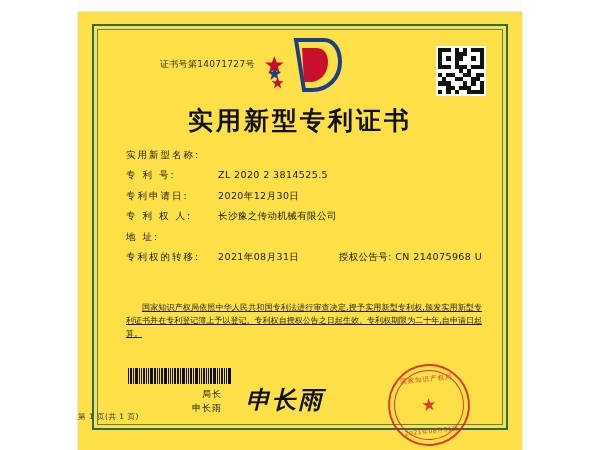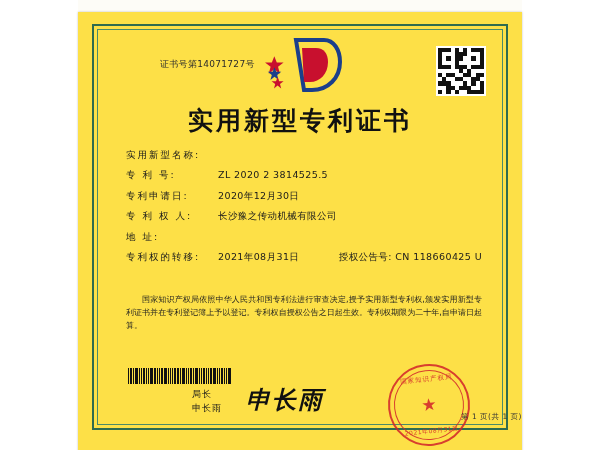--- a/index.html
+++ b/index.html
@@ -138,21 +138,21 @@
     position: absolute;
     left: 48px;
     right: 40px;
     top: 278px;
     font-size: 8px;
     line-height: 1.6;
     color: #1f1f1f;
     text-align: justify;
     text-indent: 16px;
   }
-  .paragraph p { margin: 4px 0 4px 0; }
+  .paragraph p { margin: 12px 0 4px 0; text-decoration: underline; }
 
   
   .barcode {
     position: absolute;
     left: 50px;
     top: 356px;
     width: 118px;
     height: 16px;
     display: flex;
     align-items: stretch;
@@ -165,21 +165,21 @@
 
   
   .sign-label {
     position: absolute;
     left: 114px;
     top: 376px;
     font-size: 9px;
     line-height: 1.5;
     color: #1a1a1a;
     letter-spacing: 1px;
-    text-align: left;
+    text-align: right;
   }
   .sign-script {
     position: absolute;
     left: 168px;
     top: 372px;
     font-family: "DejaVu Serif", "Liberation Serif", serif;
     font-size: 24px;
     font-style: italic;
     font-weight: bold;
     color: #111;
@@ -228,21 +228,21 @@
     bottom: 8px;
     text-align: center;
     font-size: 6px;
     letter-spacing: .5px;
   }
 
   .page-no {
     position: absolute;
     left: 0; right: 0;
     bottom: 30px;
-    text-align: right;
+    text-align: left;
     font-size: 7.5px;
     color: #333;
     letter-spacing: .5px;
   }
   .footer-note {
     position: absolute;
     left: 0; right: 0;
     bottom: 6px;
     text-align: center;
     font-size: 7px;
@@ -428,21 +428,21 @@
       <div class="row">
         <span class="lbl">专 利 权 人:</span>
         <span class="val">长沙豫之传动机械有限公司</span>
       </div>
       <div class="row">
         <span class="lbl">地     址:</span>
       </div>
       <div class="row">
         <span class="lbl">专利权的转移:</span>
         <span class="val">2021年08月31日</span>
-        <span class="val2">授权公告号: CN 118660425 U</span>
+        <span class="val2">授权公告号: CN 214075968 U</span>
       </div>
     </div>
 
     <div class="paragraph">
       <p>国家知识产权局依照中华人民共和国专利法进行审查决定,授予实用新型专利权,颁发实用新型专利证书并在专利登记簿上予以登记。专利权自授权公告之日起生效。专利权期限为二十年,自申请日起算。</p>
     </div>
 
     <div class="barcode" id="barcode">
         <b style="width: 1px;"></b>
         <b style="width: 2px;"></b>

